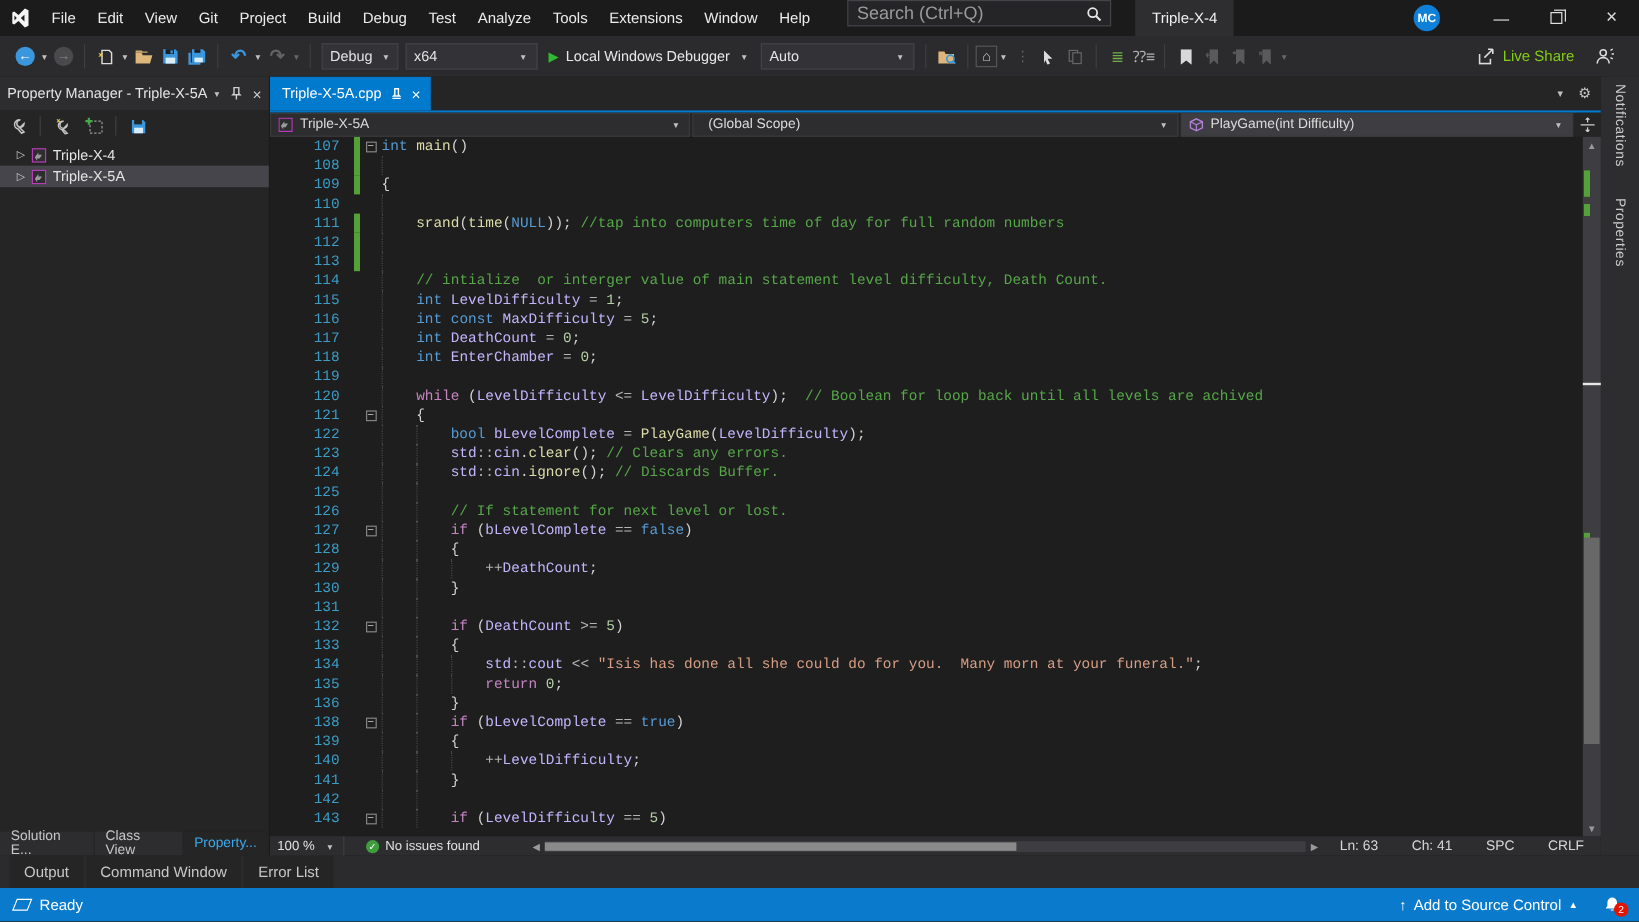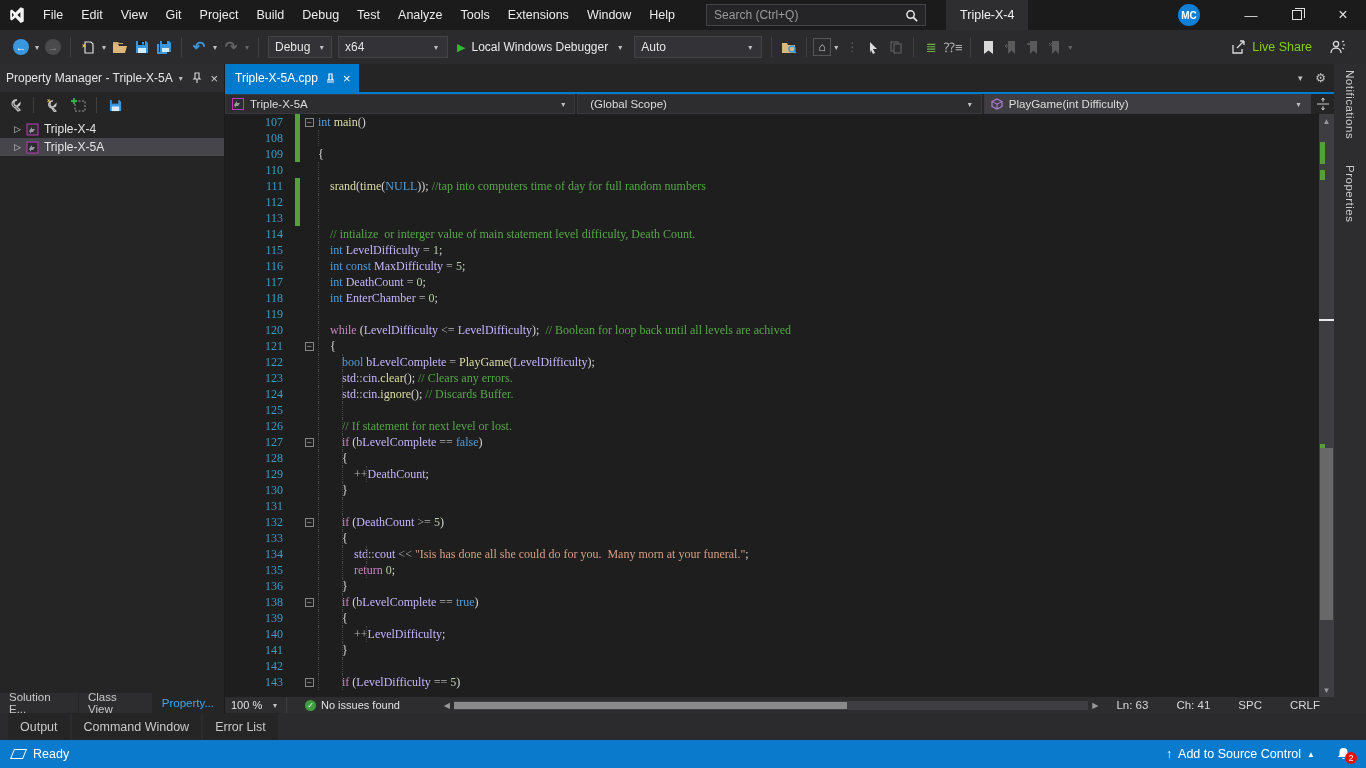--- a/index.html
+++ b/index.html
@@ -1,27 +1,27 @@
 <!DOCTYPE html>
 <html><head>
 <meta charset="utf-8">
 <style>
   * { margin:0; padding:0; box-sizing:border-box; }
   html,body { width:1366px; height:768px; overflow:hidden; background:#1e1e1e;
     font-family:"Liberation Sans", sans-serif; }
   .app { width:1366px; height:768px; display:flex; flex-direction:column; color:#d0d0d0; }
 
   
-  .titlebar { height:30px; background:#1b1b1c; display:flex; align-items:center; flex:0 0 30px; }
+  .titlebar { height:30px; background:#1b1b1c; display:flex; align-items:flex-start; flex:0 0 30px; }
   .vslogo { width:34px; height:30px; display:flex; align-items:center; justify-content:center; }
   .menubar { display:flex; align-items:center; height:100%; }
   .menu-item { padding:0 9px; font-size:12.5px; color:#ececec; height:100%; display:flex; align-items:center; cursor:default; }
   .searchbox { width:220px; height:22px; margin-left:22px; background:#252528; border:1px solid #434346;
     display:flex; align-items:center; justify-content:space-between; padding:0 7px; }
-  .searchbox span { font-size:12px; color:#9a9a9a; }
+  .searchbox span { font-size:15px; color:#9a9a9a; }
   .solbadge { margin-left:20px; background:#2e2e31; height:30px; padding:0 14px; display:flex; align-items:center; font-size:12.5px; color:#f0f0f0; }
   .tb-right { margin-left:auto; display:flex; align-items:center; height:100%; }
   .avatar { width:22px; height:22px; border-radius:50%; background:#0f80d7; color:#fff; font-size:10px; font-weight:bold;
     display:flex; align-items:center; justify-content:center; margin-right:28px; }
   .winbtn { width:46px; height:30px; display:flex; align-items:center; justify-content:center; color:#e0e0e0; font-size:13px; }
   .restore-glyph { width:10px; height:10px; border:1px solid #e0e0e0; position:relative; }
   .restore-glyph::before { content:""; position:absolute; left:2px; top:-3px; width:9px; height:9px; border:1px solid #e0e0e0; border-left:none; border-bottom:none; }
 
   
   .toolbar { height:34px; background:#2b2b2d; display:flex; align-items:center; flex:0 0 34px; padding-left:10px; font-size:12px; }
@@ -69,21 +69,21 @@
   .bluebar { height:2px; background:#007acc; }
   .navbar { height:20px; background:#252526; display:flex; }
   .navdd { height:20px; background:#2d2d30; border:1px solid #3a3a3e; display:flex; align-items:center; font-size:11.5px;
     color:#dcdcdc; padding:0 6px; gap:6px; margin-right:2px; }
   .navdd .caret { margin-left:auto; }
   .navdd.w1 { width:360px; } .navdd.w2 { width:416px; } .navdd.w3 { width:336px; background:#3e3e42; }
   .splitterbox { width:22px; height:20px; display:flex; align-items:center; justify-content:center; background:#252526; color:#cfcfcf; }
 
   
   .code-wrap { flex:1 1 auto; display:flex; min-height:0; position:relative; }
-  .code { flex:1 1 auto; overflow:hidden; font-family:Liberation Serif, serif; font-size:12px; line-height:16px; }
+  .code { flex:1 1 auto; overflow:hidden; font-family:Liberation Mono, monospace; font-size:12px; line-height:16px; }
   .cl { height:16px; display:flex; white-space:pre; }
   .cl-m { width:20px; flex:0 0 20px; }
   .cl-n { width:50px; flex:0 0 50px; text-align:right; padding-right:12px; color:#3c9dc6; }
   .cl-c { width:5px; flex:0 0 5px; }
   .cl-c.on { background:#55a038; }
   .cl-f { width:18px; flex:0 0 18px; display:flex; align-items:center; justify-content:center; }
   .foldbox { width:9px; height:9px; border:1px solid #848484; color:#cfcfcf; font-size:9px; line-height:7px;
     text-align:center; background:#1e1e1e; }
   .cl-t { position:relative; flex:1 1 auto; }
   .guide { position:absolute; top:0; bottom:0; width:0; border-left:1px dotted #474747; }

